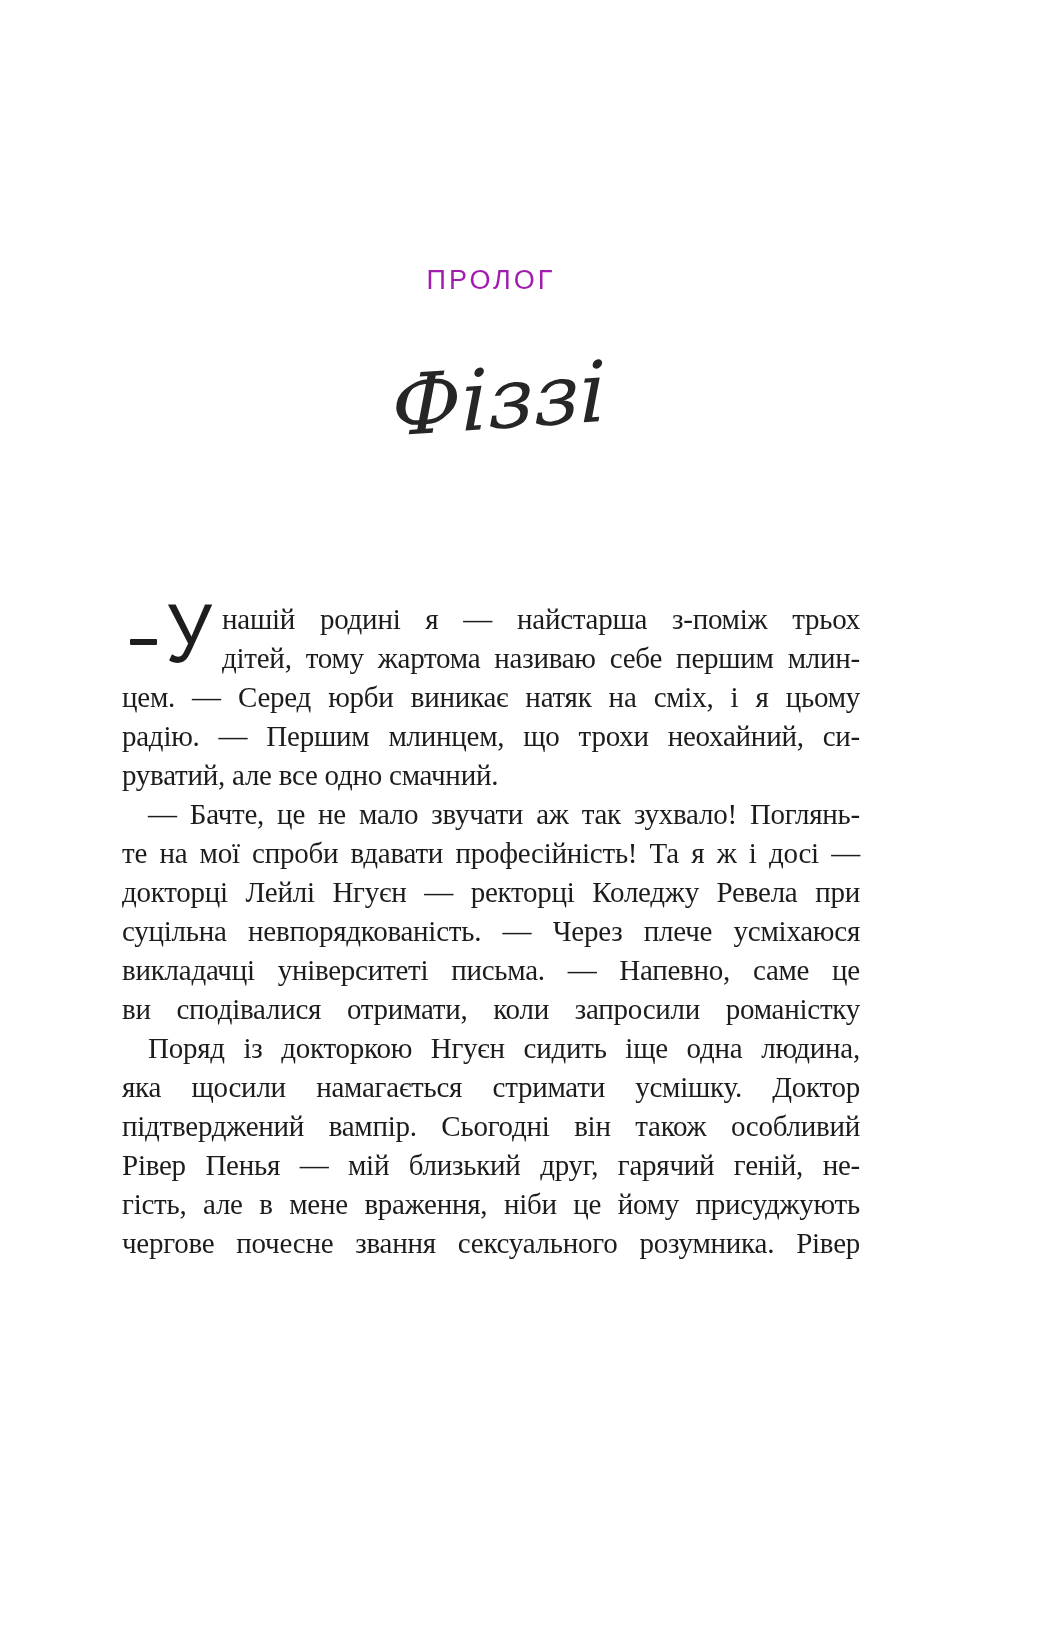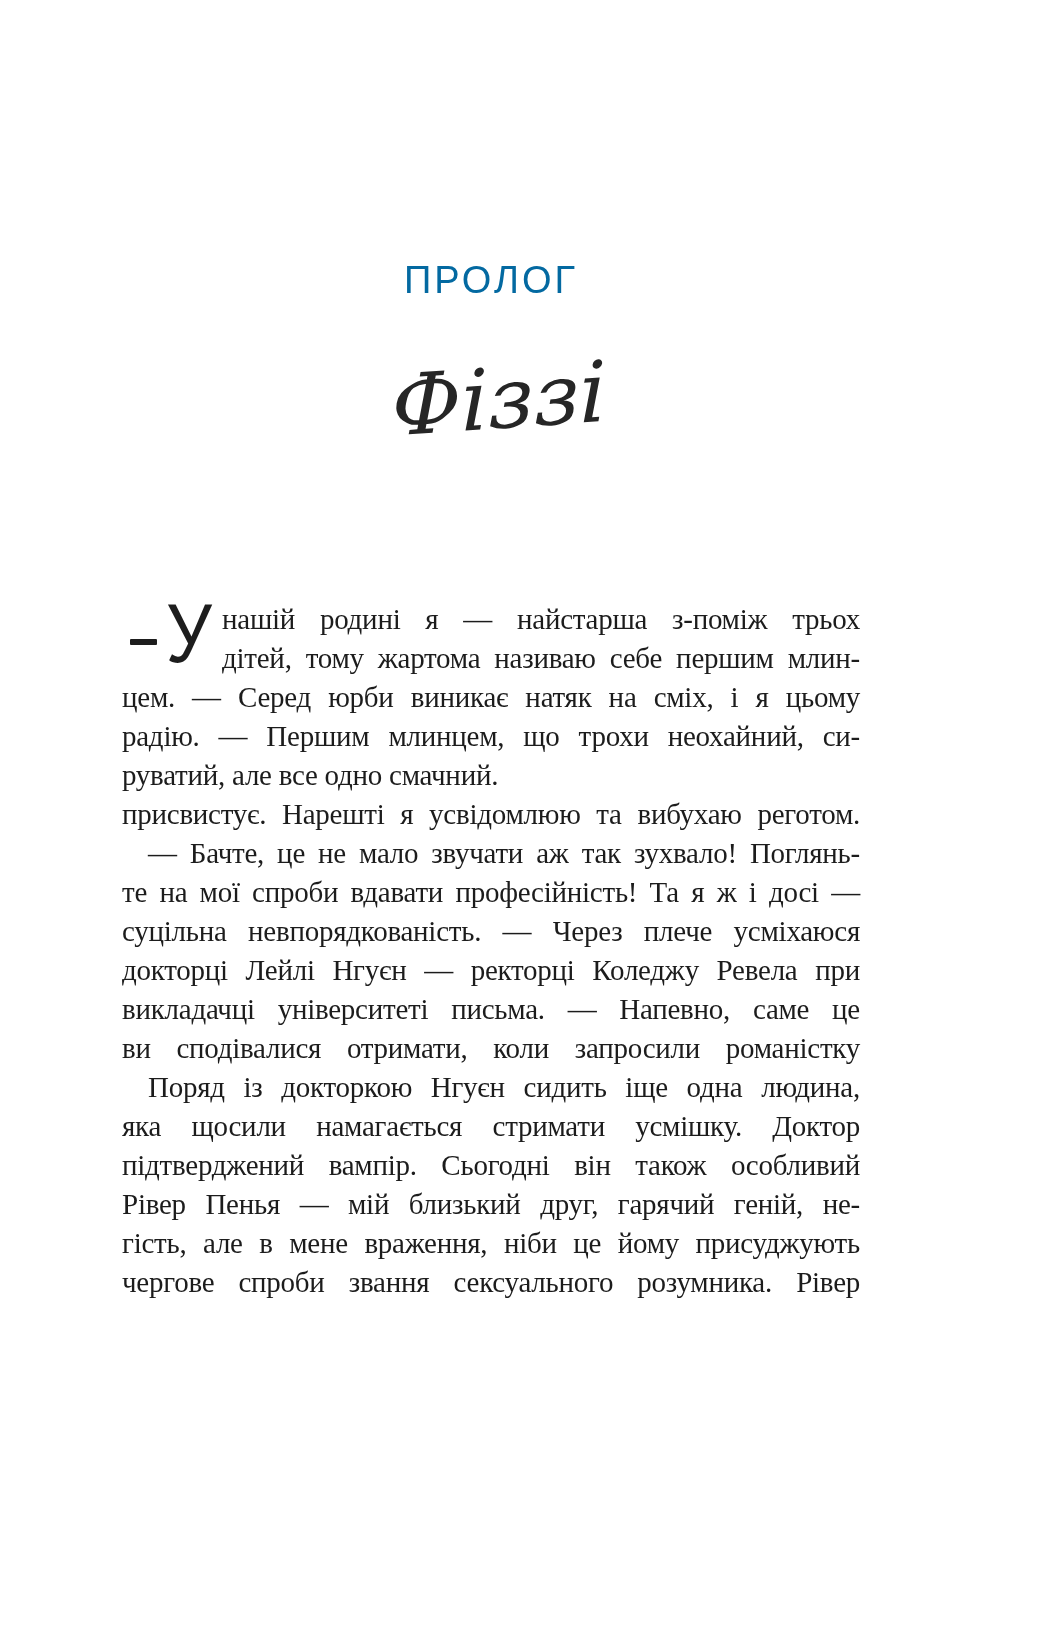--- a/index.html
+++ b/index.html
@@ -10,24 +10,24 @@
     overflow:hidden;
     font-family:"Liberation Serif", serif;
     color:#1c1c1c;
   }
   .kicker{
     position:absolute;
     top:262px;left:122px;width:738px;
     text-align:center;
     font-family:"Liberation Sans", sans-serif;
     font-weight:200;
-    font-size:38px;
+    font-size:27px;
     line-height:36px;
     letter-spacing:3px;
-    color:#0369a1;
+    color:#a21caf;
   }
   .script-title{
     position:absolute;
     top:344px;left:130px;width:738px;
     text-align:center;
     font-family:"DejaVu Serif", serif;
     font-style:italic;
     font-size:84px;
     line-height:110px;
     color:#262626;
@@ -88,32 +88,31 @@
           <span class="dc-dash"></span>
           <span class="dc-letter">У</span>
         </span>
         <div class="line">нашій родині я — найстарша з-поміж трьох</div>
         <div class="line">дітей, тому жартома називаю себе першим млин-</div>
         <div class="line">цем. — Серед юрби виникає натяк на сміх, і я цьому</div>
         <div class="line">радію. — Першим млинцем, що трохи неохайний, си-</div>
         <div class="line unjust">руватий, але все одно смачний.</div>
       </div>
       <div class="para">
-        <div class="line">присвистує. Нарешті я усвідомлюю та вибухаю реготом.</div>
       </div>
       <div class="para">
         <div class="line ind">— Бачте, це не мало звучати аж так зухвало! Поглянь-</div>
         <div class="line">те на мої спроби вдавати професійність! Та я ж і досі —</div>
+        <div class="line">докторці Лейлі Нгуєн — ректорці Коледжу Ревела при</div>
         <div class="line">суцільна невпорядкованість. — Через плече усміхаюся</div>
-        <div class="line">докторці Лейлі Нгуєн — ректорці Коледжу Ревела при</div>
         <div class="line">викладачці університеті письма. — Напевно, саме це</div>
         <div class="line">ви сподівалися отримати, коли запросили романістку</div>
       </div>
       <div class="para">
         <div class="line ind">Поряд із докторкою Нгуєн сидить іще одна людина,</div>
         <div class="line">яка щосили намагається стримати усмішку. Доктор</div>
         <div class="line">підтверджений вампір. Сьогодні він також особливий</div>
         <div class="line">Рівер Пенья — мій близький друг, гарячий геній, не-</div>
         <div class="line">гість, але в мене враження, ніби це йому присуджують</div>
-        <div class="line">чергове спроби звання сексуального розумника. Рівер</div>
+        <div class="line">чергове почесне звання сексуального розумника. Рівер</div>
       </div>
     </div>
 </div>
 
 </body></html>

